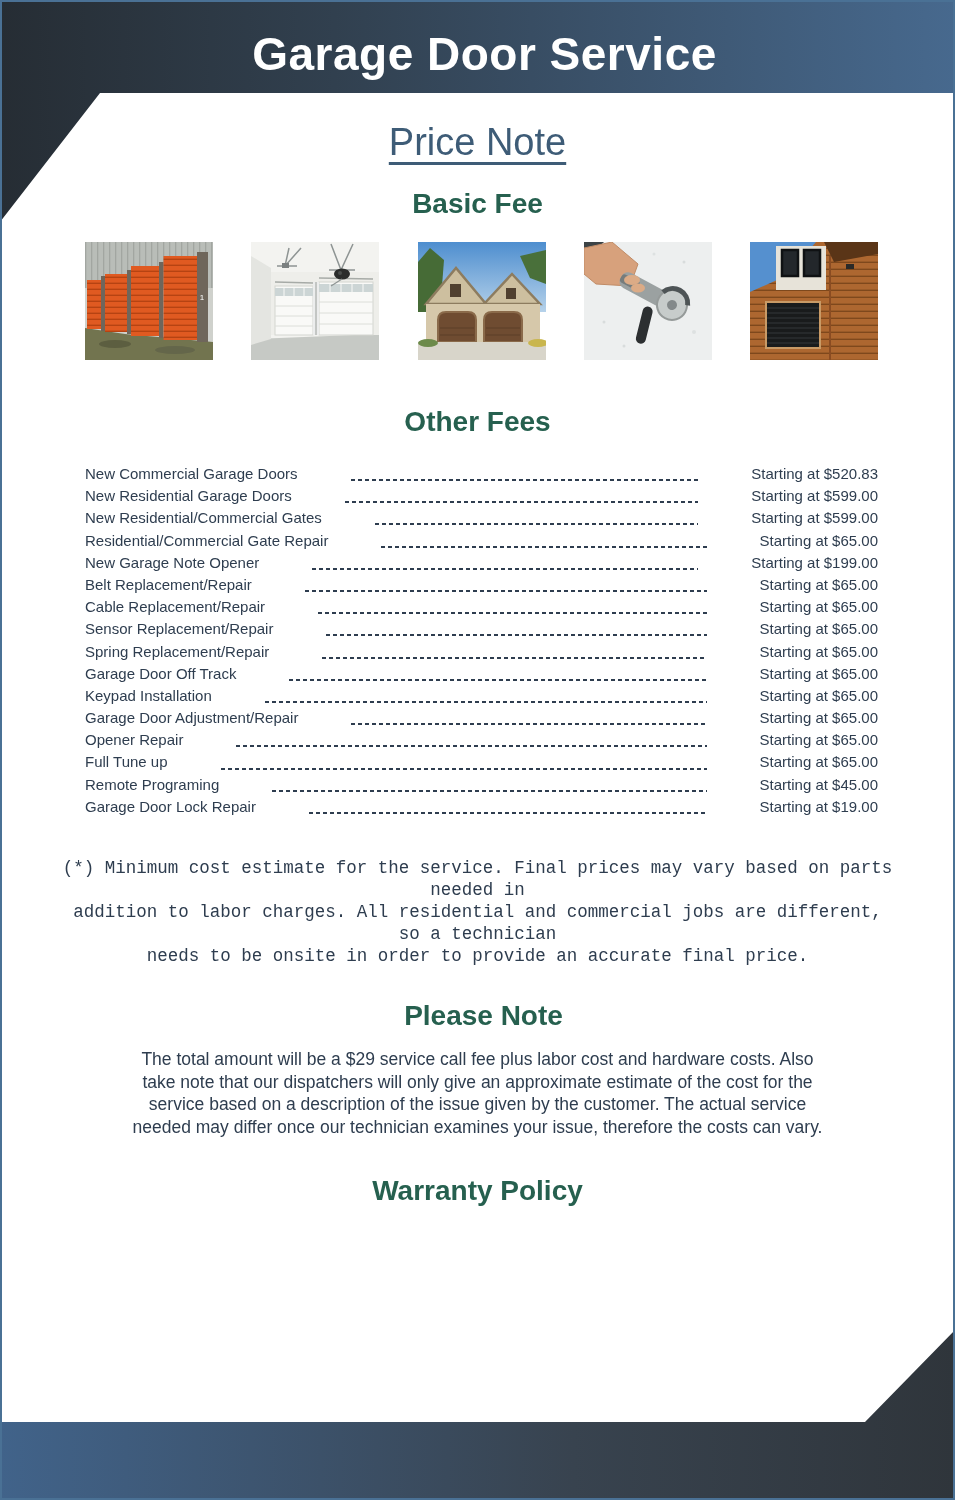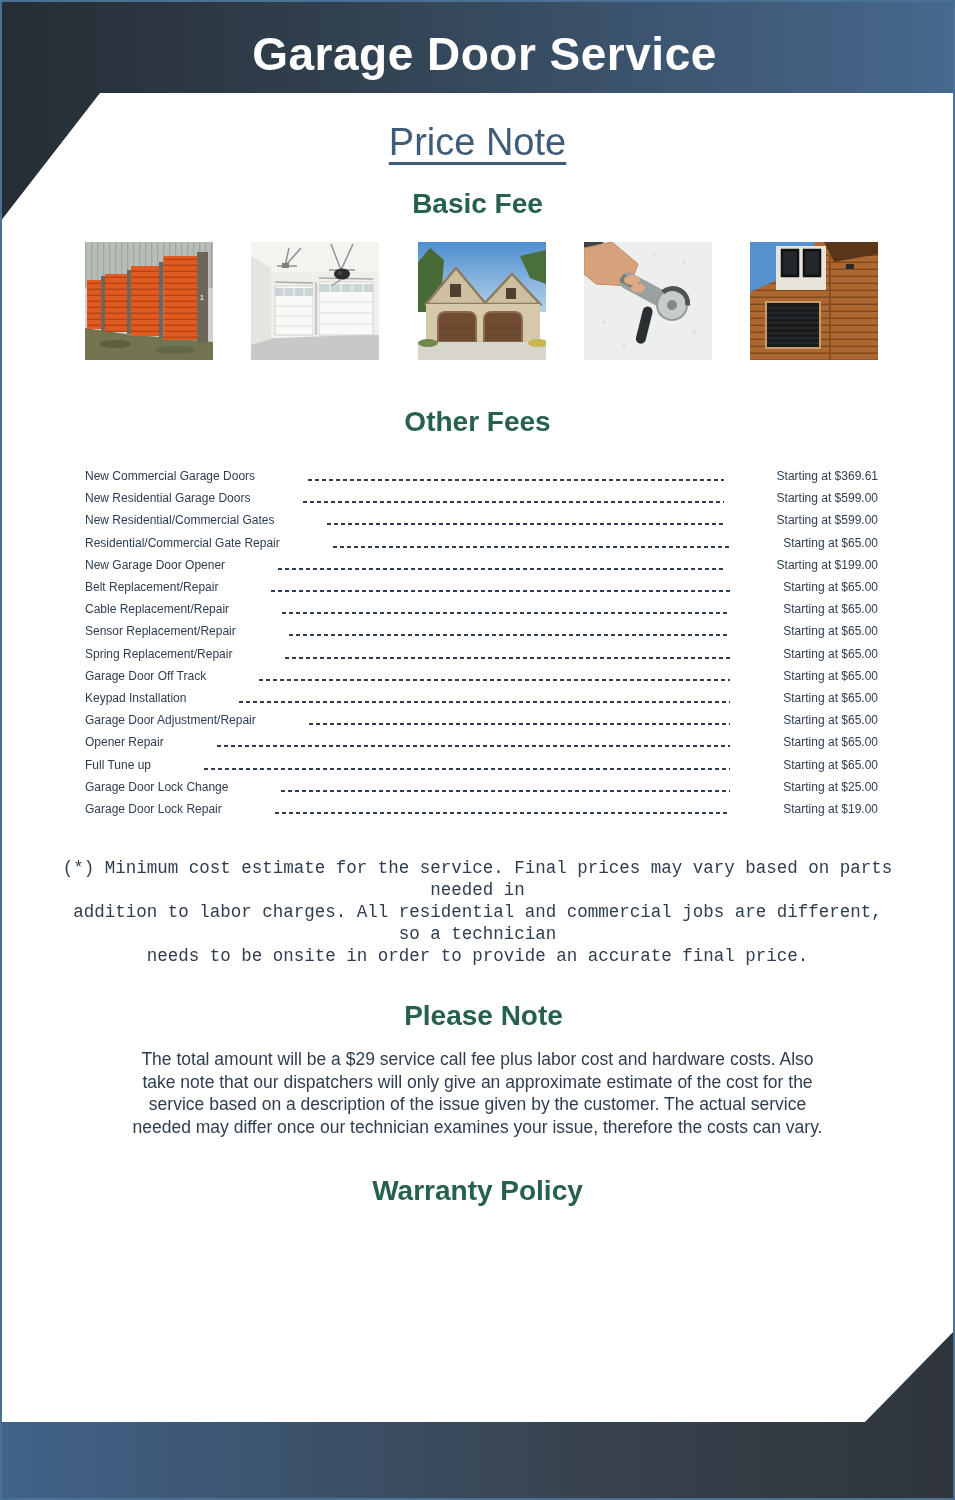--- a/index.html
+++ b/index.html
@@ -24,21 +24,21 @@
   }
   #basic-fee-heading{margin-top:24px;}
   #other-fees-heading{margin-top:46px;}
   #please-note-heading{margin-top:33px;padding-left:12px;}
   #warranty-heading{margin-top:37px;}
   .service-row{
     display:flex;align-items:baseline;margin:28px 135px 0 148px;
     font-size:17.5px;line-height:22px;
   }
   .fee-list{margin:27px 77px 0 85px;}
-  .fee-row{display:flex;align-items:center;height:22.2px;font-size:12px;gap:48px;}
+  .fee-row{display:flex;align-items:flex-start;height:22.2px;font-size:15px;gap:48px;}
   .fee-label,.fee-price,.service-label,.service-price{white-space:nowrap;}
   .dashes{
     flex:1;height:2px;margin:0 5px;align-self:center;transform:translateY(4px);
     background-image:repeating-linear-gradient(to right,#2e3d4f 0 4px,transparent 4px 7px);
   }
   .photos{
     display:flex;justify-content:space-between;margin:22px 77px 0 85px;height:118px;
   }
   .photo{width:128px;height:118px;display:block;}
   .para{
@@ -227,21 +227,21 @@
         <line x1="80" y1="14" x2="80" y2="118" stroke="#8a4c22" stroke-width="2"></line>
       </svg>
     </div>
 
     <h3 class="section-heading" id="other-fees-heading">Other Fees</h3>
 
     <div class="fee-list">
   <div class="fee-row">
     <span class="fee-label">New Commercial Garage Doors</span>
     <span class="dashes"></span>
-    <span class="fee-price">Starting at $369.61</span>
+    <span class="fee-price">Starting at $520.83</span>
   </div>
 
   <div class="fee-row">
     <span class="fee-label">New Residential Garage Doors</span>
     <span class="dashes"></span>
     <span class="fee-price">Starting at $599.00</span>
   </div>
 
   <div class="fee-row">
     <span class="fee-label">New Residential/Commercial Gates</span>
@@ -249,21 +249,21 @@
     <span class="fee-price">Starting at $599.00</span>
   </div>
 
   <div class="fee-row">
     <span class="fee-label">Residential/Commercial Gate Repair</span>
     <span class="dashes"></span>
     <span class="fee-price">Starting at $65.00</span>
   </div>
 
   <div class="fee-row">
-    <span class="fee-label">New Garage Door Opener</span>
+    <span class="fee-label">New Garage Note Opener</span>
     <span class="dashes"></span>
     <span class="fee-price">Starting at $199.00</span>
   </div>
 
   <div class="fee-row">
     <span class="fee-label">Belt Replacement/Repair</span>
     <span class="dashes"></span>
     <span class="fee-price">Starting at $65.00</span>
   </div>
 
@@ -308,26 +308,26 @@
     <span class="dashes"></span>
     <span class="fee-price">Starting at $65.00</span>
   </div>
 
   <div class="fee-row">
     <span class="fee-label">Full Tune up</span>
     <span class="dashes"></span>
     <span class="fee-price">Starting at $65.00</span>
   </div>
 
-
-  <div class="fee-row">
-    <span class="fee-label">Garage Door Lock Change</span>
-    <span class="dashes"></span>
-    <span class="fee-price">Starting at $25.00</span>
-  </div>
+  <div class="fee-row">
+    <span class="fee-label">Remote Programing</span>
+    <span class="dashes"></span>
+    <span class="fee-price">Starting at $45.00</span>
+  </div>
+
 
   <div class="fee-row">
     <span class="fee-label">Garage Door Lock Repair</span>
     <span class="dashes"></span>
     <span class="fee-price">Starting at $19.00</span>
   </div>
 </div>
 
     <p class="para footnote">(*) Minimum cost estimate for the service. Final prices may vary based on parts needed in
 addition to labor charges. All residential and commercial jobs are different, so a technician

